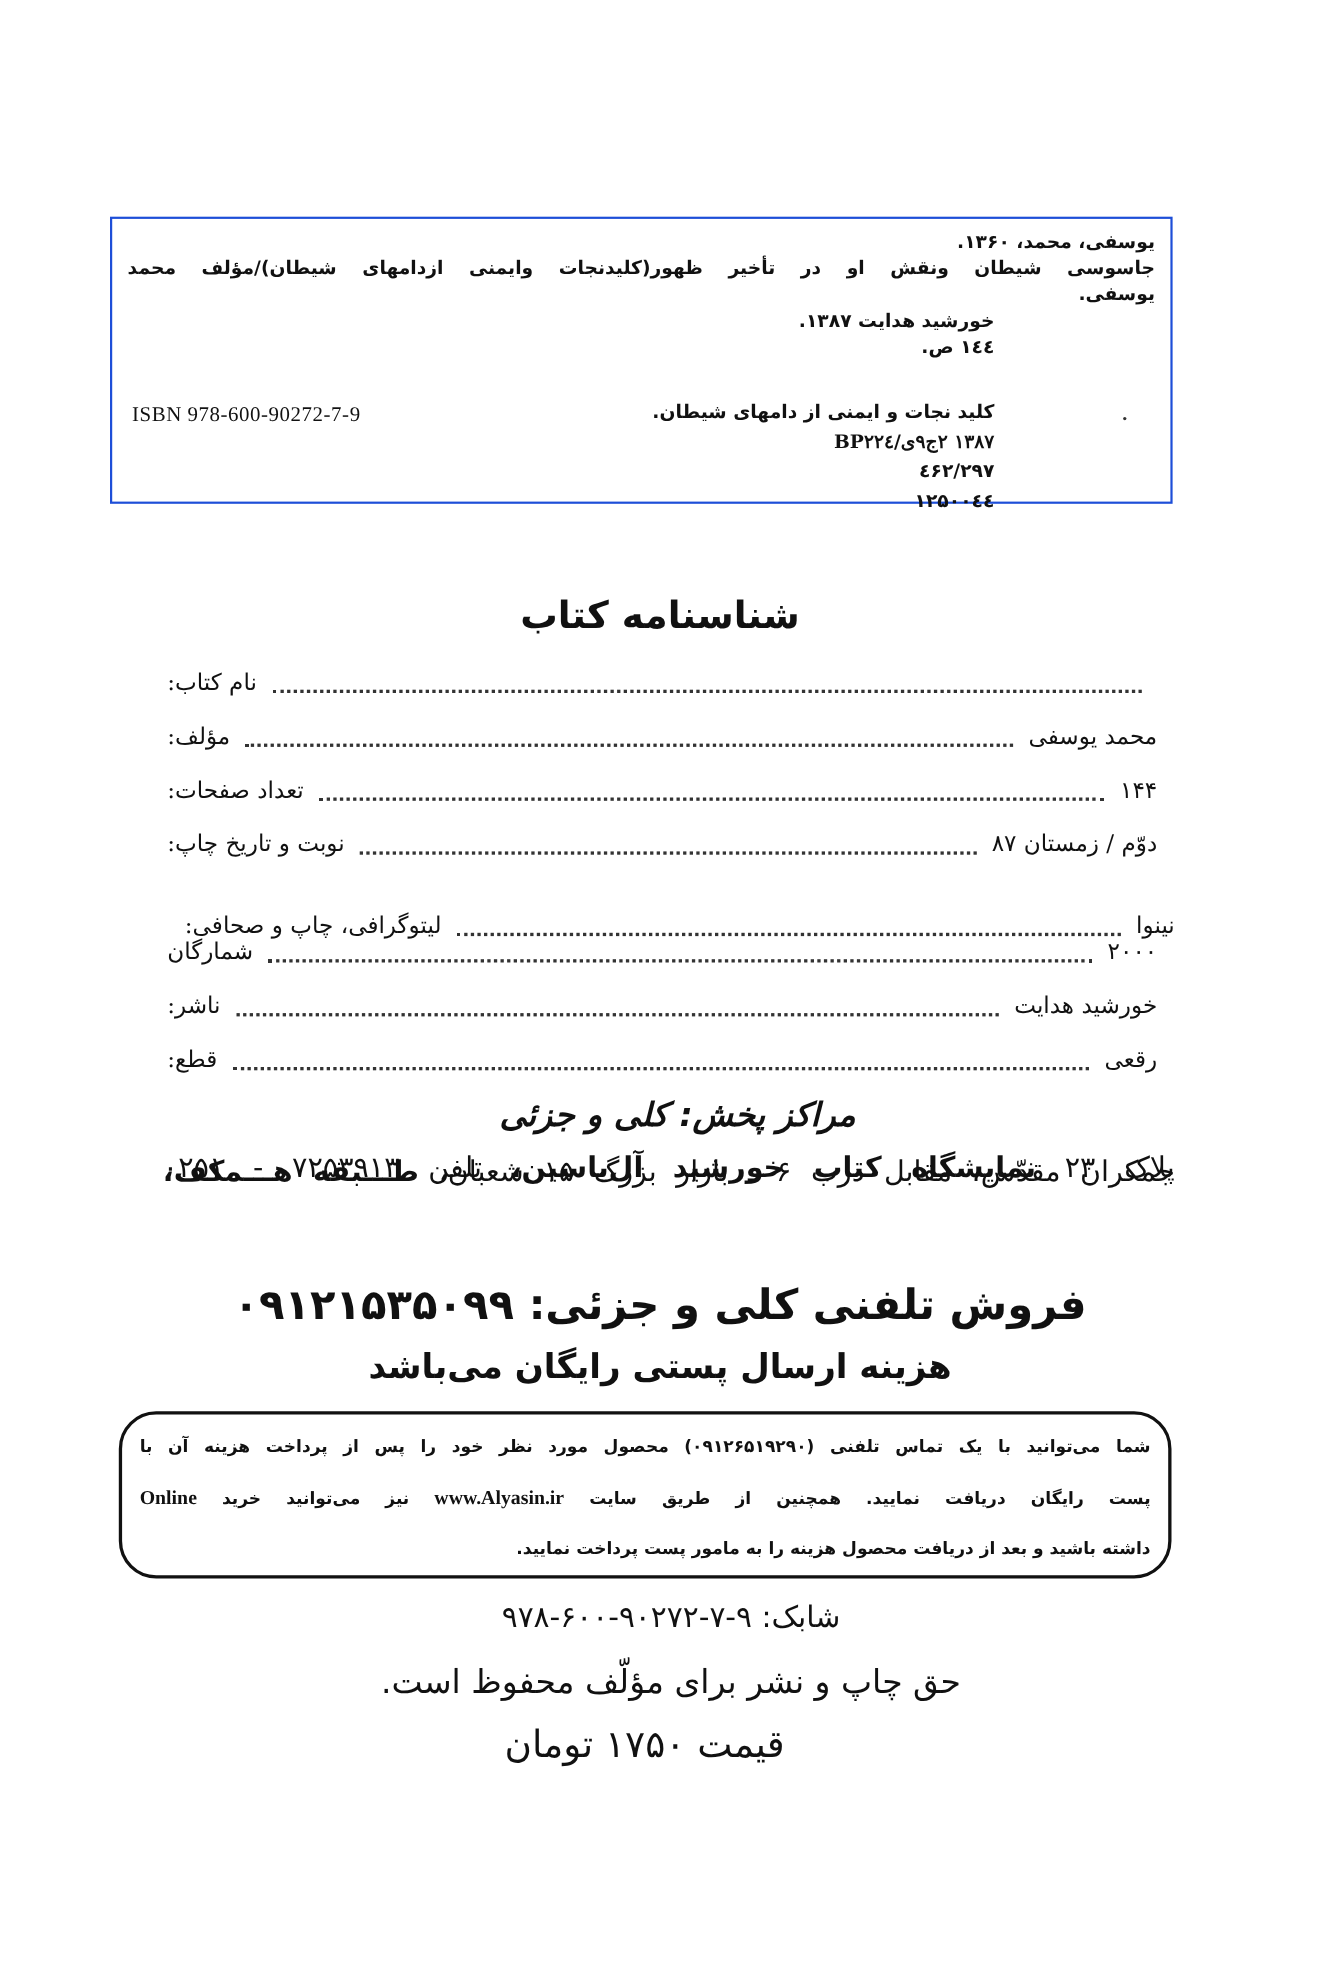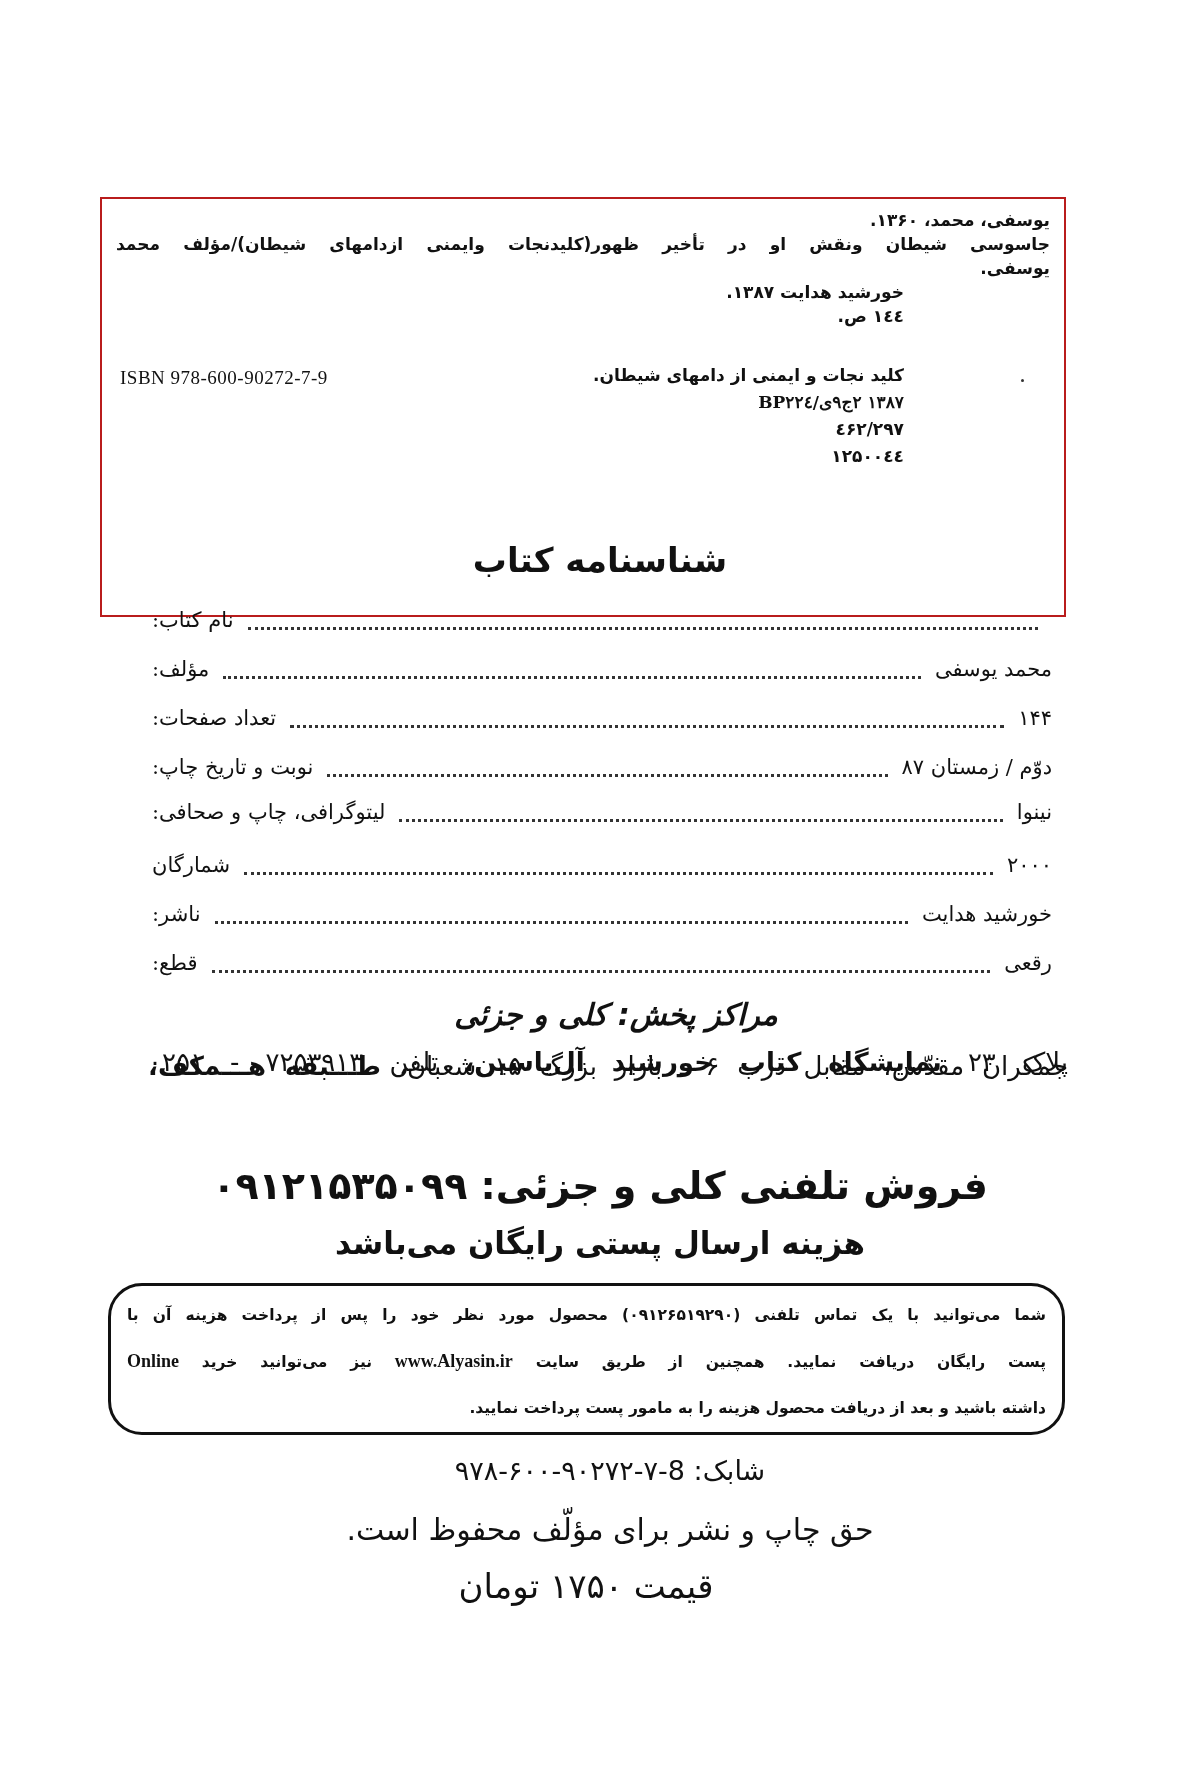--- a/index.html
+++ b/index.html
@@ -5,22 +5,22 @@
     html, body { margin: 0; padding: 0; background: #ffffff; }
     body {
       width: 1200px; height: 1787px; position: relative; overflow: hidden;
       color: #111111;
       font-family: "DejaVu Sans", sans-serif;
     }
     .page { position: absolute; left: 0; top: 0; width: 1200px; height: 1787px; }
 
     
     .cip-box {
-      position: absolute; left: 100px; top: 197px; width: 966px; height: 420px;
-      border: 2px solid #b91c1c; box-sizing: border-box;
+      position: absolute; left: 100px; top: 197px; width: 966px; height: 261px;
+      border: 2px solid #1d4ed8; box-sizing: border-box;
     }
     .cip-line {
       position: absolute; right: 160px; direction: rtl; text-align: right;
       font-size: 17px; font-weight: bold; white-space: nowrap; line-height: 22px;
     }
     .cip-line.full { right: 14px; left: 14px; }
     .cip-isbn {
       position: absolute; left: 18px; top: 168px; direction: ltr;
       font-family: "Liberation Serif", serif; font-size: 19px; letter-spacing: 0.5px;
     }
@@ -124,21 +124,21 @@
   <div class="field-row" style="top:698px;">
     <span class="field-label">تعداد صفحات:</span>
     <span class="field-dots"></span>
     <span class="field-value">۱۴۴</span>
   </div>
   <div class="field-row" style="top:747px;">
     <span class="field-label">نوبت و تاریخ چاپ:</span>
     <span class="field-dots"></span>
     <span class="field-value">دوّم / زمستان ۸۷</span>
   </div>
-  <div class="field-row" style="top:792px;">
+  <div class="field-row" style="top:821px;margin-left:16px;">
     <span class="field-label">لیتوگرافی، چاپ و صحافی:</span>
     <span class="field-dots"></span>
     <span class="field-value">نینوا</span>
   </div>
   <div class="field-row" style="top:845px;">
     <span class="field-label">شمارگان</span>
     <span class="field-dots"></span>
     <span class="field-value">۲۰۰۰</span>
   </div>
   <div class="field-row" style="top:894px;">
@@ -157,16 +157,16 @@
   <div class="dist-line" style="top:1039px;"><span>پلاک ۲۳ </span><b>نمایشگاه کتاب خورشید آل‌یاسین،</b><span> تلفن ۷۲۵۳۹۱۳ - ۰۲۵۱</span></div>
   <div class="phone-sales">فروش تلفنی کلی و جزئی: ۰۹۱۲۱۵۳۵۰۹۹</div>
   <div class="free-shipping">هزینه ارسال پستی رایگان می‌باشد</div>
 
   <div class="notice-box">
     <div class="notice-line">شما می‌توانید با یک تماس تلفنی (۰۹۱۲۶۵۱۹۲۹۰) محصول مورد نظر خود را پس از پرداخت هزینه آن با</div>
     <div class="notice-line"><span>پست رایگان دریافت نمایید. همچنین از طریق سایت </span><span class="latin">www.Alyasin.ir</span><span> نیز می‌توانید خرید </span><span class="latin">Online</span></div>
     <div class="notice-line last">داشته باشید و بعد از دریافت محصول هزینه را به مامور پست پرداخت نمایید.</div>
   </div>
 
-  <div class="isbn-fa">شابک: 8-۷-۹۰۲۷۲-۶۰۰-۹۷۸</div>
+  <div class="isbn-fa">شابک: ۹-۷-۹۰۲۷۲-۶۰۰-۹۷۸</div>
   <div class="copyright">حق چاپ و نشر برای مؤلّف محفوظ است.</div>
   <div class="price">قیمت ۱۷۵۰ تومان</div>
 </div>
 
 </body></html>

